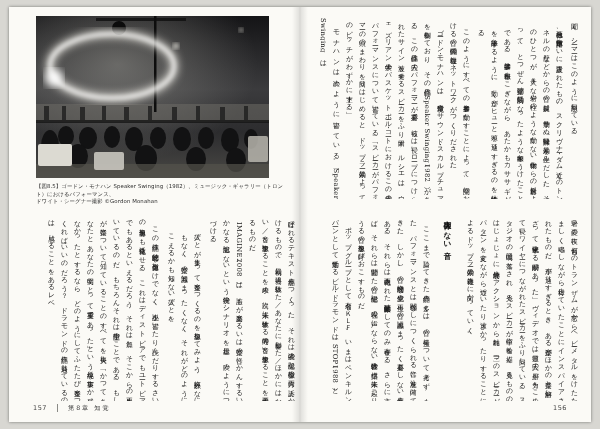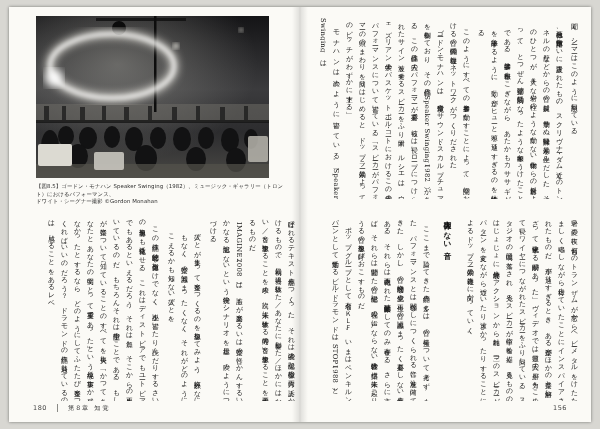--- a/index.html
+++ b/index.html
@@ -164,21 +164,21 @@
 
     <div class="vtext lp-lower">
       <p class="cont">呼ばれるテキスト作品をつくった。それは読者の記憶と想像の両方に訴えかけるもので、最初に「過去に体験した／あなたに影響した／ほかにはない／音を想像」することを求め、次に「未来に体験する同等の音」を想像することを要求するものだ。</p>
       <p>IMAGINE（2008）は、誰もが音楽あるいは音楽の音にかんするいかなる記憶もないという状況のシナリオを提示し、次のようにつづける。</p>
       <blockquote class="deep">
         <p>人びとが集まって音楽をつくるのを想像してみよう。声以外になにもなく、音楽の知識もまったくなく、それがどのように聞こえるかも知らない人びとを。</p>
       </blockquote>
       <p>この作品は聴覚的な想像力だけでなく、小説を書いたり読んだりするさいの想像力をも活性化させる。これはディストピアでもユートピアでもあるといえるだろう。それは無と、そこからの再生を描いているのだ。もちろんそれは空想上のことである。もし我々が音楽について知っていることのすべてを喪失し、「かつてあなたとあなたの文明にとって重要であった」という単純な事実しか残らなかったとするなら、どのようにしてふたたび音楽をつくればいいのだろう？　ドラモンドの作品に共通しているのは、感じることをあるレベ</p>
     </div>
 
-    <div class="pagenum pagenum-left">180</div>
+    <div class="pagenum pagenum-left">157</div>
     <div class="running-head">第8章 知覚</div>
   </div>
 
   <div class="page page-right">
 
     <div class="vtext rp-upper">
       <p class="cont">聞く。シーマーはこのように回想している。</p>
       <blockquote>
         <p>地面自体、自転車道路ぞいに設置されたもの、スクリヴナー・ダム近くのトンネルの壁などからの音の反射は、予期せぬ興味深い効果を生みだした。そのひとつが、大きな岩や柱のような動かない物体からの反射音によって、とつぜん聴覚が活動的になったような印象をうけたことである。参加者は自転車をこぎながら、あたかもカササギが脇を急降下するように、動く音がヒューと頭を通りすぎるのを体験する。</p>
       </blockquote>

